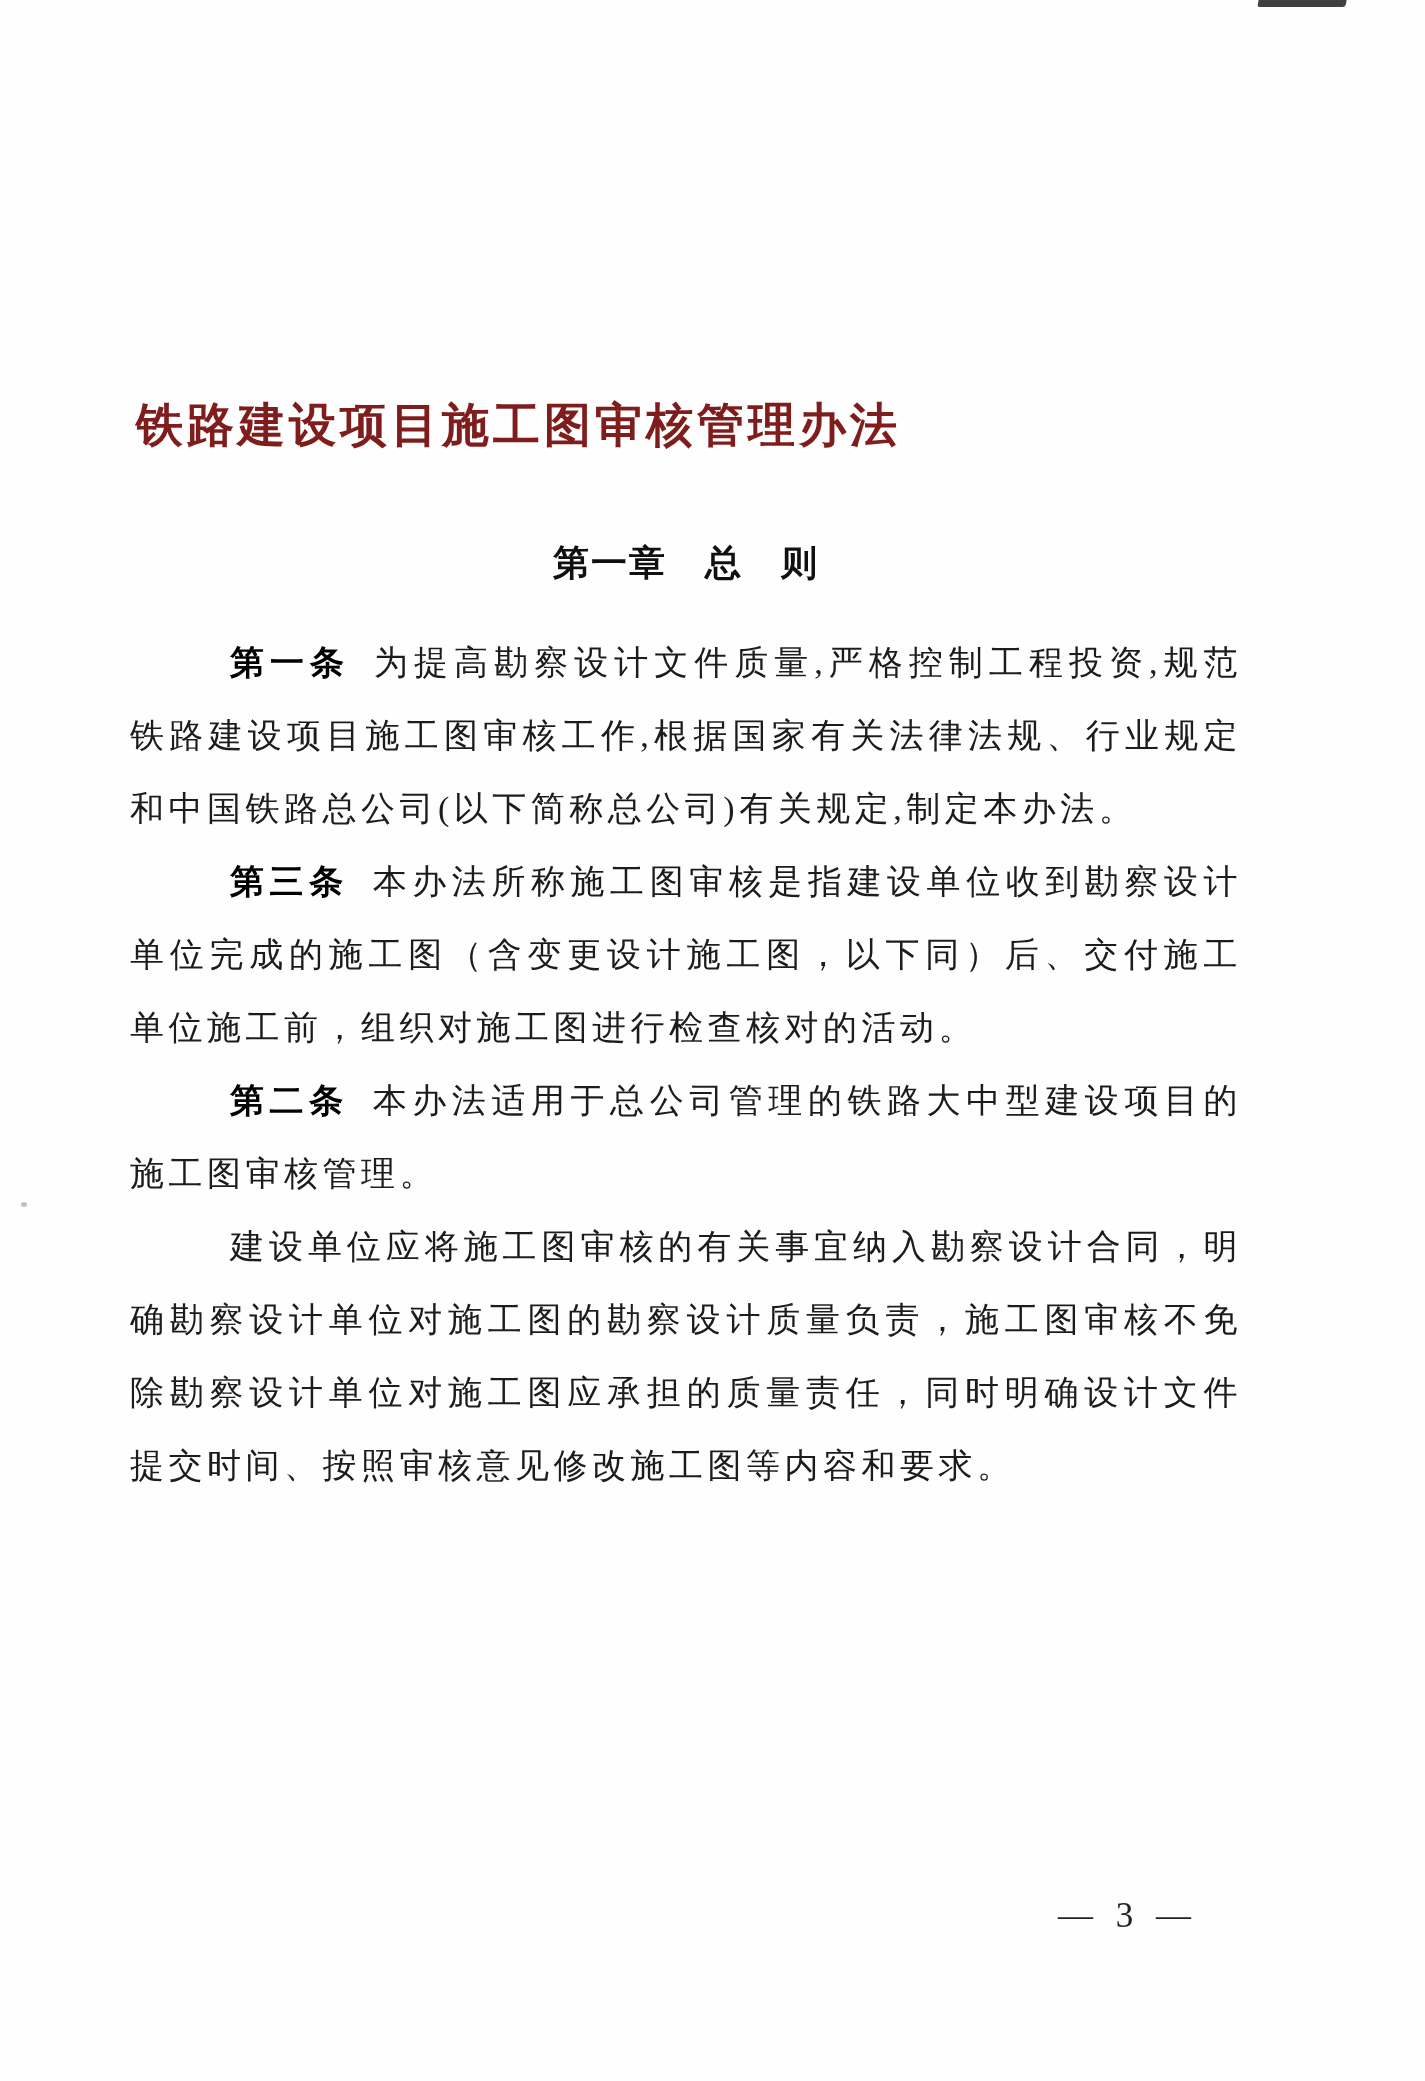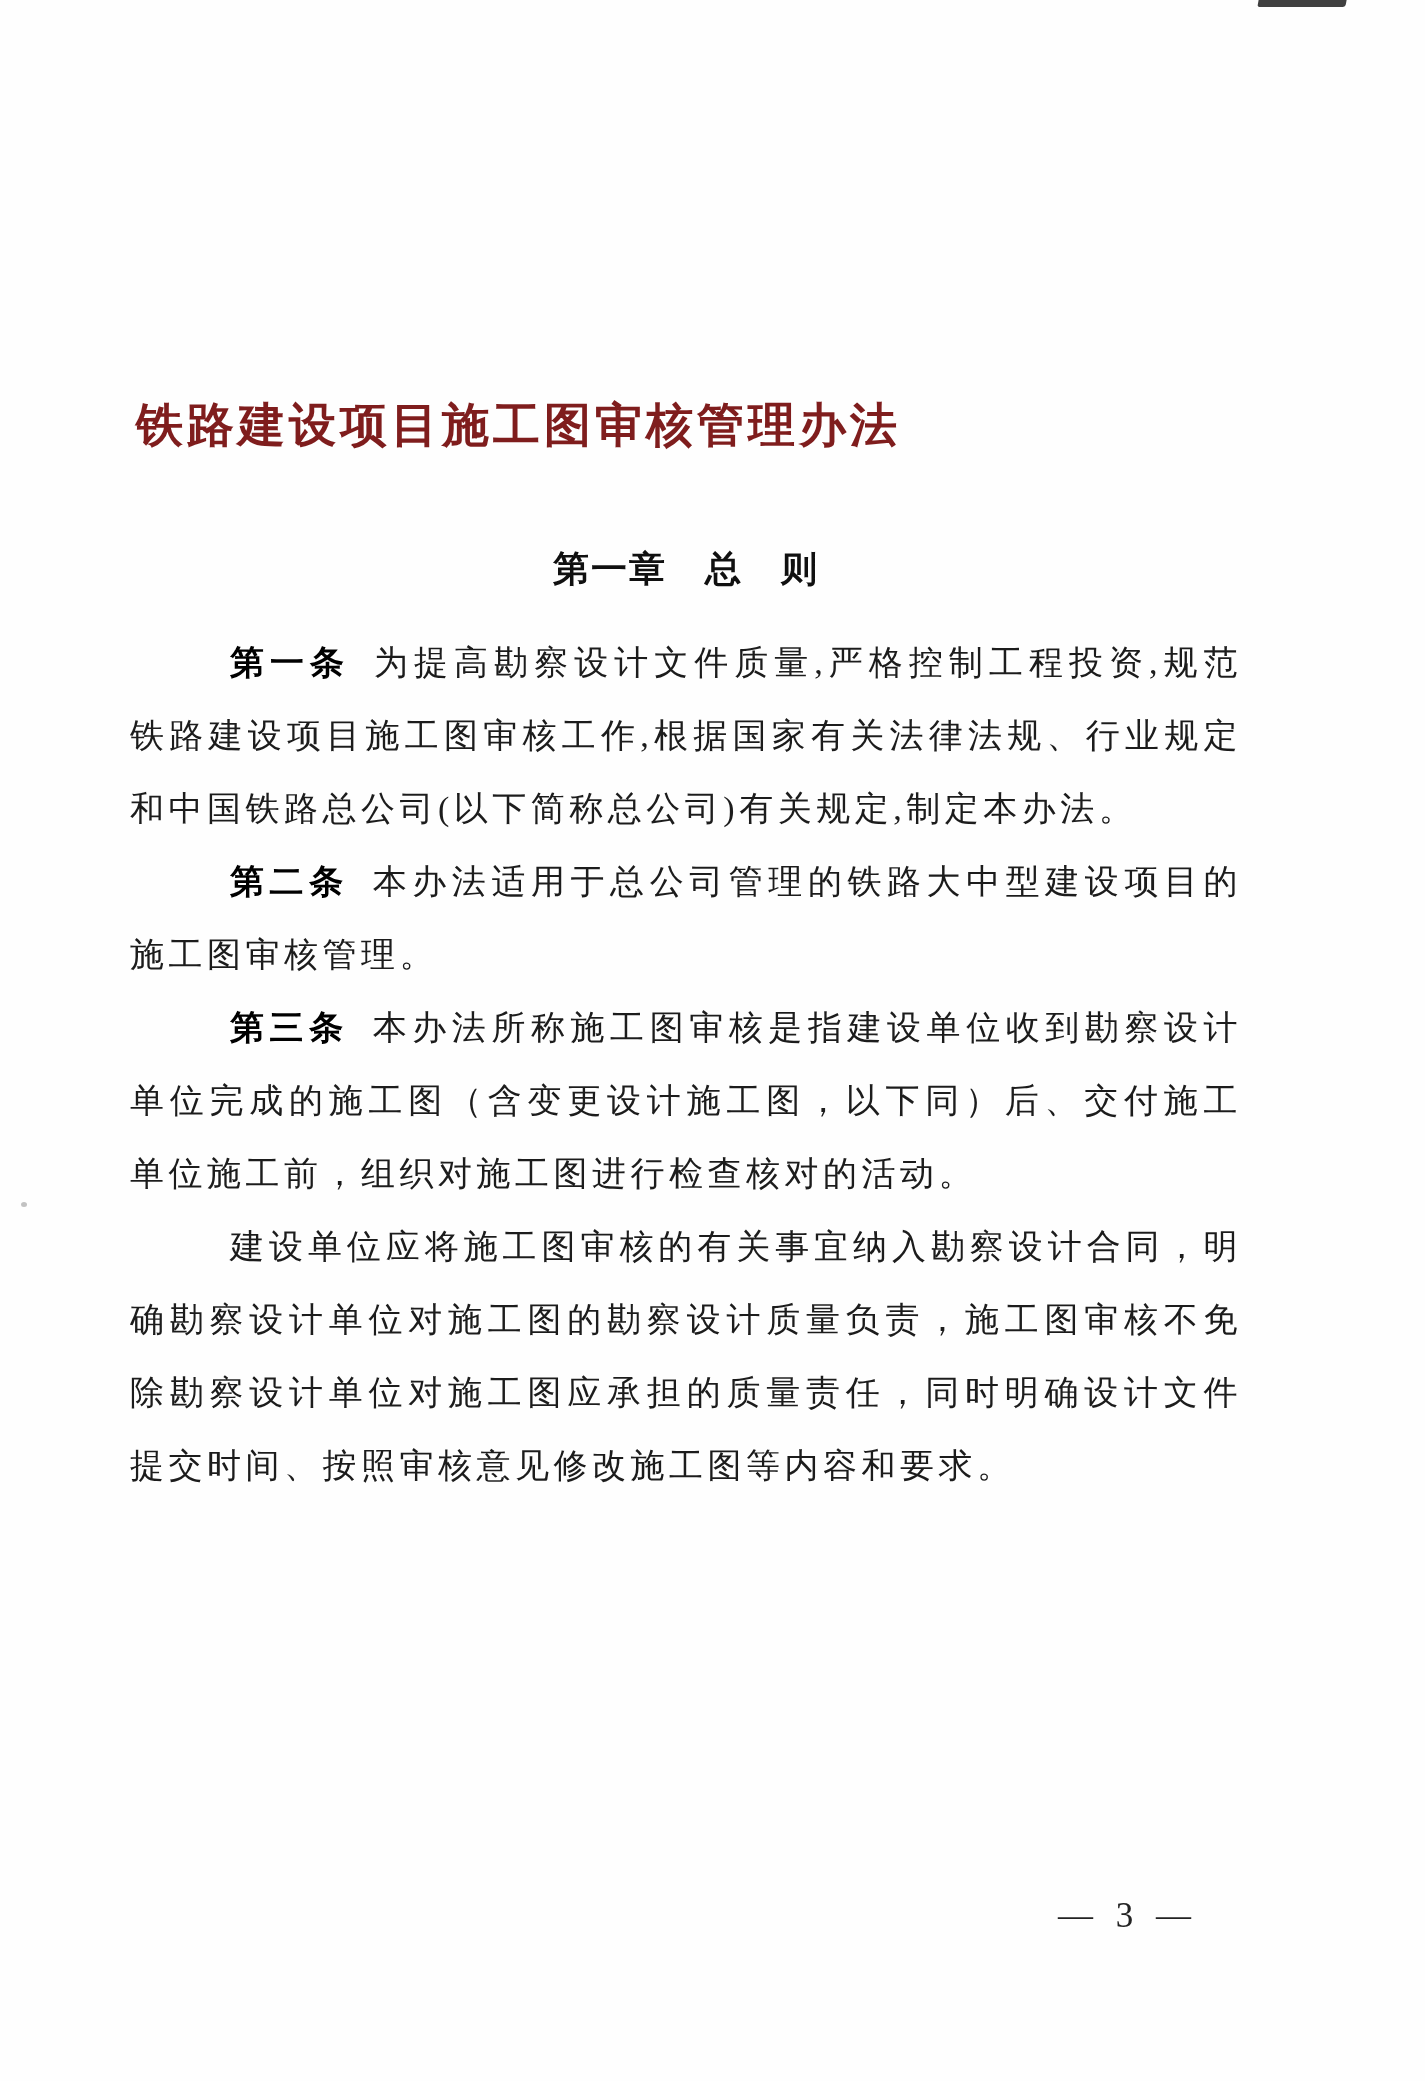--- a/index.html
+++ b/index.html
@@ -30,21 +30,20 @@
     left: 130px;
     top: 539px;
     width: 1112px;
     text-align: center;
     font-family: "DejaVu Sans", sans-serif;
     font-weight: 700;
     font-size: 36px;
     letter-spacing: 2px;
     color: #101010;
     white-space: nowrap;
-    margin-top: 6px;
   }
   .content {
     position: absolute;
     left: 130px;
     top: 626px;
     width: 1112px;
   }
   .body-para {
     font-size: 34px;
     line-height: 73px;
@@ -98,18 +97,18 @@
 
 <div class="artifact-top-right"></div>
 <div class="speck-left-margin"></div>
 
 <h1 class="doc-title">铁路建设项目施工图审核管理办法</h1>
 
 <h2 class="chapter-heading">第一章　总　则</h2>
 
 <div class="content">
   <p class="body-para"><span class="article-label">第一条</span><span>为提高勘察设计文件质量,严格控制工程投资,规范铁路建设项目施工图审核工作,根据国家有关法律法规、行业规定和中国铁路总公司(以下简称总公司)有关规定,制定本办法。</span></p>
+  <p class="body-para"><span class="article-label">第三条</span><span>本办法所称施工图审核是指建设单位收到勘察设计单位完成的施工图（含变更设计施工图，以下同）后、交付施工单位施工前，组织对施工图进行检查核对的活动。</span></p>
   <p class="body-para"><span class="article-label">第二条</span><span>本办法适用于总公司管理的铁路大中型建设项目的施工图审核管理。</span></p>
-  <p class="body-para"><span class="article-label">第三条</span><span>本办法所称施工图审核是指建设单位收到勘察设计单位完成的施工图（含变更设计施工图，以下同）后、交付施工单位施工前，组织对施工图进行检查核对的活动。</span></p>
   <p class="body-para"><span class="article-label"></span><span>建设单位应将施工图审核的有关事宜纳入勘察设计合同，明确勘察设计单位对施工图的勘察设计质量负责，施工图审核不免除勘察设计单位对施工图应承担的质量责任，同时明确设计文件提交时间、按照审核意见修改施工图等内容和要求。</span></p>
 </div>
 
 <div class="page-number">— 3 —</div>
 
 </body></html>

